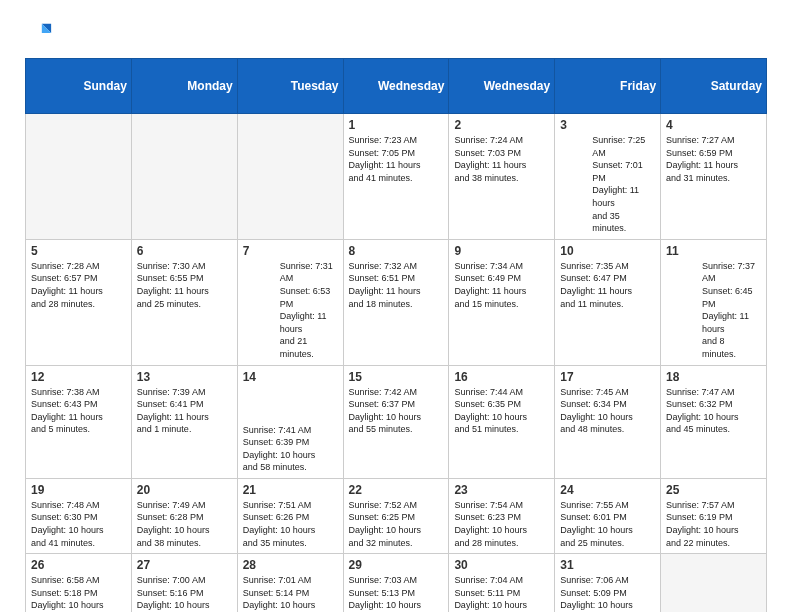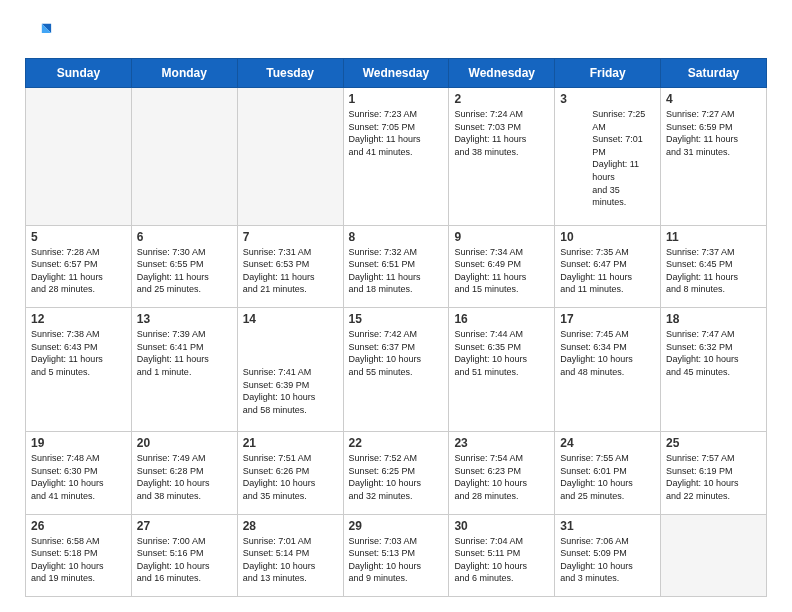--- a/index.html
+++ b/index.html
@@ -57,22 +57,22 @@
       border: 1px solid #ccc;
       border-collapse: collapse;
       width: 100%;
       table-layout: fixed;
     }
     .calendar th {
       background: #1565c0;
       color: #fff;
       font-size: 12px;
       font-weight: bold;
-      padding: 7px 4px;
-      text-align: center;
+      padding: 20px 4px;
+      text-align: right;
       border: 1px solid #1255a0;
     }
     .calendar td {
       vertical-align: top;
       border: 1px solid #ccc;
       padding: 4px 5px;
       font-size: 9.5px;
       color: #333;
       width: calc(100% / 7);
       background: #fff;
@@ -169,21 +169,21 @@
           </td>
           <td>
             <span class="day-num">6</span>
             <div class="day-info" style="white-space: pre-line;">Sunrise: 7:30 AM
 Sunset: 6:55 PM
 Daylight: 11 hours
 and 25 minutes.</div>
           </td>
           <td>
             <span class="day-num">7</span>
-            <div class="day-info" style="white-space: pre-line;">Sunrise: 7:31 AM
+            <div class="day-info" style="white-space: pre-line; margin-left: 37px;">Sunrise: 7:31 AM
 Sunset: 6:53 PM
 Daylight: 11 hours
 and 21 minutes.</div>
           </td>
           <td>
             <span class="day-num">8</span>
             <div class="day-info" style="white-space: pre-line;">Sunrise: 7:32 AM
 Sunset: 6:51 PM
 Daylight: 11 hours
 and 18 minutes.</div>
@@ -197,21 +197,21 @@
           </td>
           <td>
             <span class="day-num">10</span>
             <div class="day-info" style="white-space: pre-line;">Sunrise: 7:35 AM
 Sunset: 6:47 PM
 Daylight: 11 hours
 and 11 minutes.</div>
           </td>
           <td>
             <span class="day-num">11</span>
-            <div class="day-info" style="white-space: pre-line;">Sunrise: 7:37 AM
+            <div class="day-info" style="white-space: pre-line; margin-left: 36px;">Sunrise: 7:37 AM
 Sunset: 6:45 PM
 Daylight: 11 hours
 and 8 minutes.</div>
           </td>
         </tr>
         <tr>
           <td>
             <span class="day-num">12</span>
             <div class="day-info" style="white-space: pre-line;">Sunrise: 7:38 AM
 Sunset: 6:43 PM

